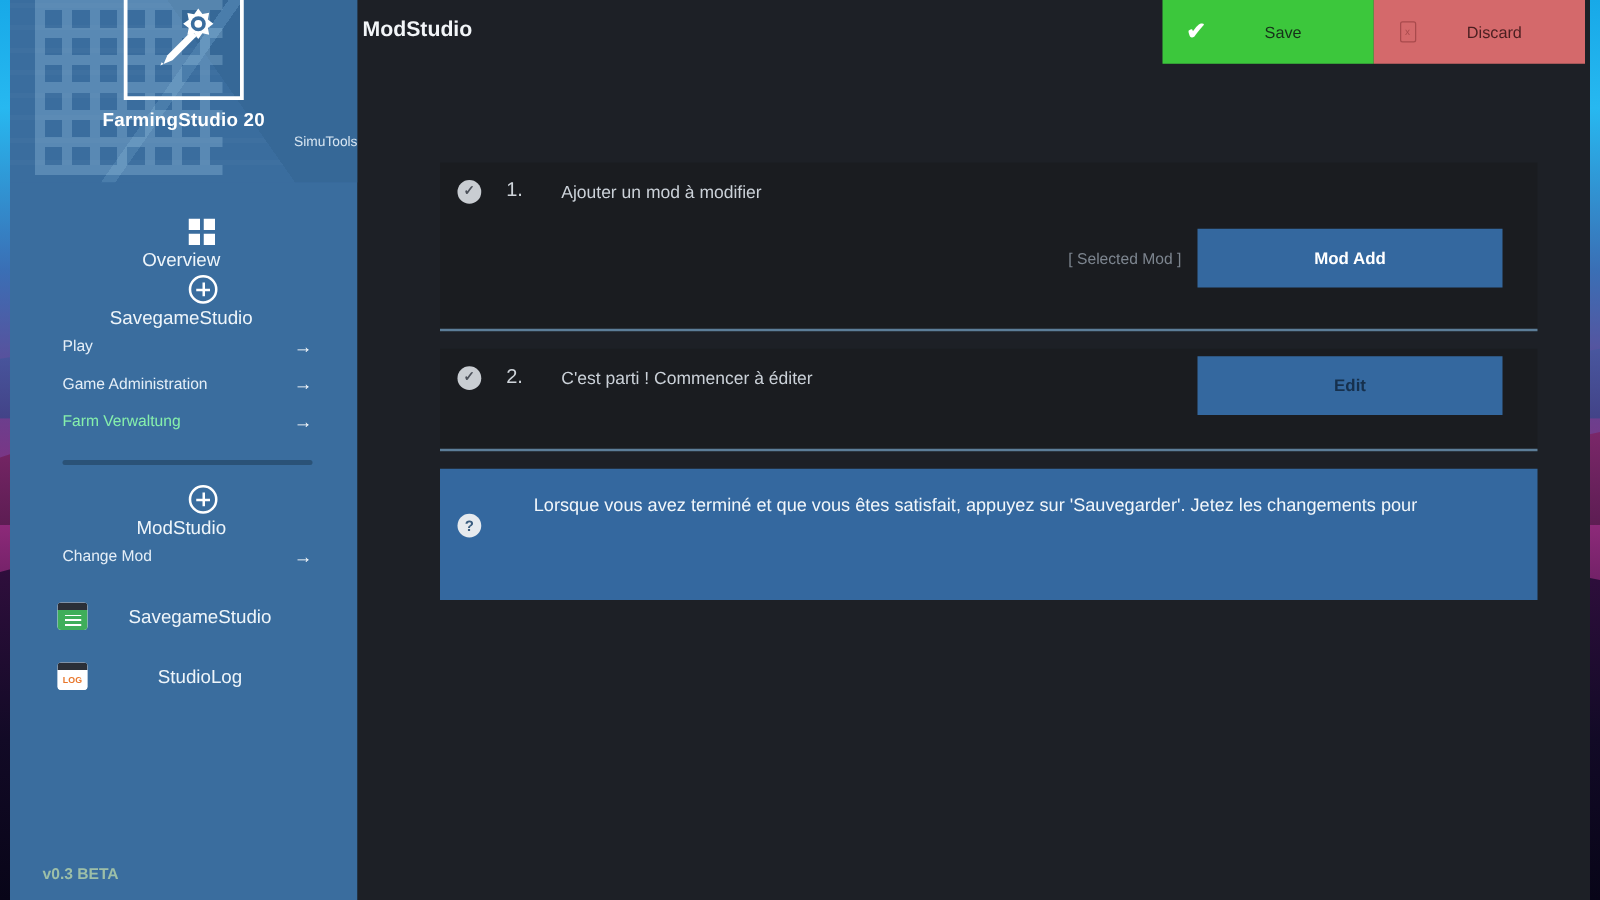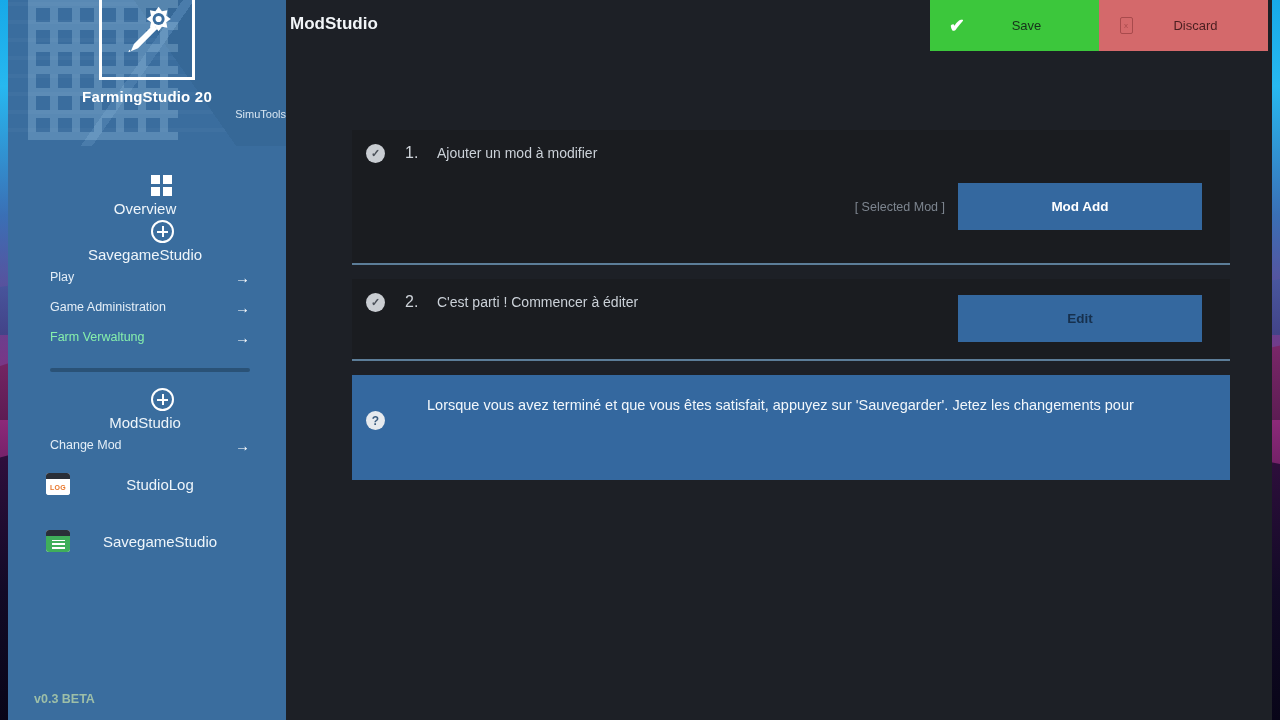--- a/index.html
+++ b/index.html
@@ -172,27 +172,27 @@
 
   .card-row {
     display:flex; align-items:center; height:46px; padding-left:14px;
   }
   .badge {
     width:19px; height:19px; border-radius:50%; background:#c9cdd2;
     display:flex; align-items:center; justify-content:center; flex:0 0 19px;
   }
   .badge span { color:#4b5059; font-size:11px; font-weight:bold; line-height:1; }
   .step-num { color:#cfd4da; font-size:16px; margin-left:20px; width:26px; }
-  .step-txt { color:#cbd1d8; font-size:14px; margin-left:6px; }
+  .step-txt { color:#cbd1d8; font-size:14px; margin-left:18px; }
 
   .card.one .cta {
     position:absolute; right:28px; top:53px; display:flex; align-items:center;
   }
   .card.two .cta {
-    position:absolute; right:28px; top:16px; display:flex; align-items:flex-end;
+    position:absolute; right:28px; top:6px; display:flex; align-items:flex-end;
   }
   .selected-mod { color:#7d858f; font-size:12.5px; margin-right:13px; }
   .blue-btn {
     width:244px; height:47px; background:#34689f;
     display:flex; align-items:center; justify-content:center; cursor:pointer;
   }
   .blue-btn .lbl { font-size:13.5px; font-weight:bold; }
   .blue-btn.primary .lbl { color:#ffffff; }
   .blue-btn.secondary .lbl { color:#16304d; }
 
@@ -283,42 +283,42 @@
             <div class="plus-icon"></div>
           </div>
         <div class="lbl">ModStudio</div>
       </div>
 
       <div class="nav-sub">
         <span class="lbl">Change Mod</span>
         <span class="arrow">→</span>
       </div>
 
+      <div class="nav-app" style="margin-top:9px">
+        <div class="ico">
+          <div class="win-icon green">
+              <div class="bar"></div>
+              <div class="body">
+                <i></i>
+              </div>
+            </div>
+        </div>
+        <div class="lbl">SavegameStudio</div>
+      </div>
+
       <div class="nav-app">
         <div class="ico">
           <div class="win-icon log">
               <div class="bar"></div>
               <div class="body">
                 <span>LOG</span>
               </div>
             </div>
         </div>
         <div class="lbl">StudioLog</div>
-      </div>
-
-      <div class="nav-app" style="margin-top:9px">
-        <div class="ico">
-          <div class="win-icon green">
-              <div class="bar"></div>
-              <div class="body">
-                <i></i>
-              </div>
-            </div>
-        </div>
-        <div class="lbl">SavegameStudio</div>
       </div>
 
     </div>
 
     <div class="sb-footer">v0.3 BETA</div>
   </div>
 
   <div id="main">
 
     <div class="topbar">

